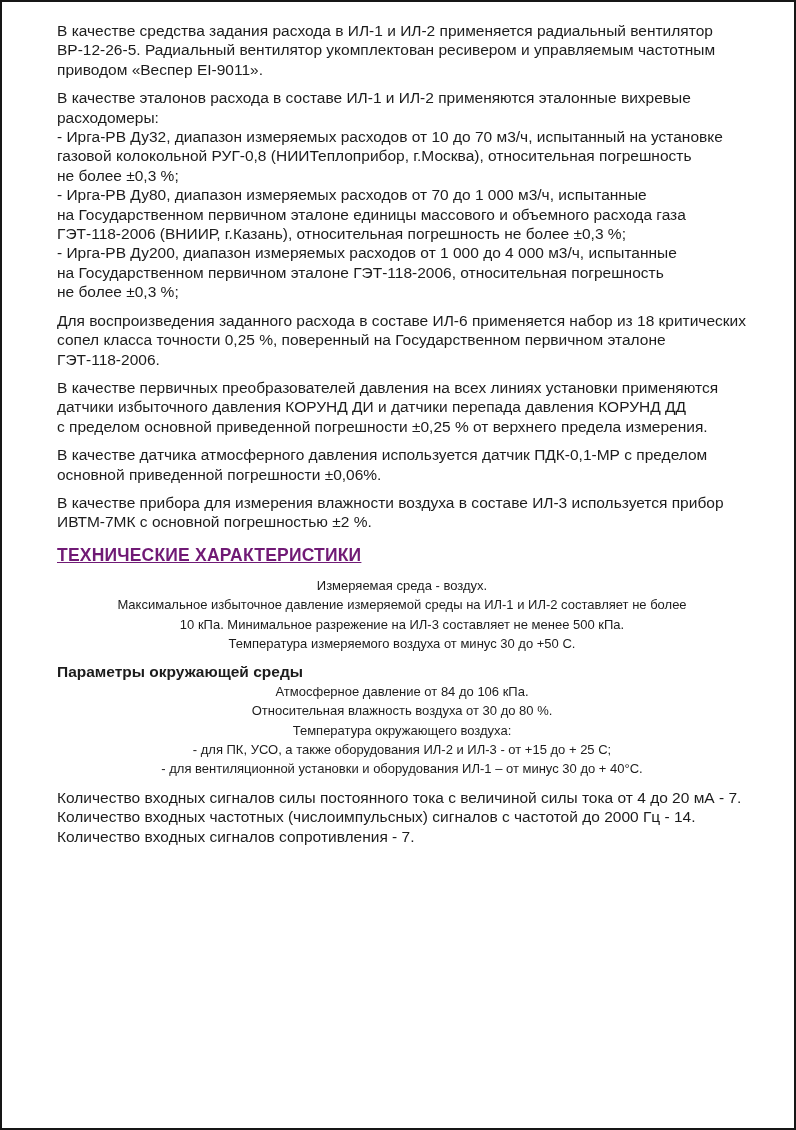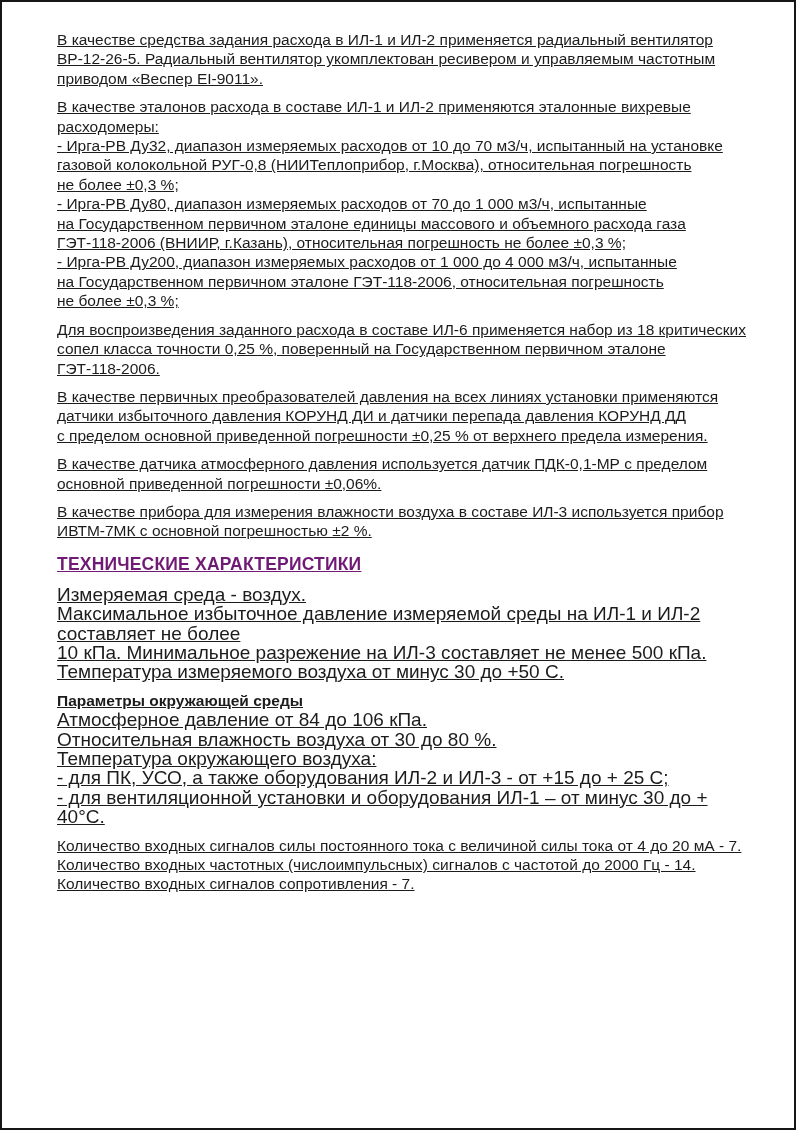--- a/index.html
+++ b/index.html
@@ -13,45 +13,45 @@
     overflow: hidden;
   }
   .page-frame {
     position: absolute;
     inset: 0;
     border: 2px solid #161616;
     pointer-events: none;
     box-sizing: border-box;
   }
   .content {
-    padding: 30px 50px 0 57px;
+    padding: 21px 50px 0 57px;
     width: 690px;
     box-sizing: content-box;
-    text-decoration: underline;
   }
   .para {
     font-size: 15.5px;
     line-height: 19.4px;
     white-space: pre-line;
     margin: 0 0 9px 0;
   }
   .section-block {
     margin: 0 0 9px 0;
   }
   .section-title {
     font-size: 15.5px;
     line-height: 19.4px;
     font-weight: bold;
     margin: 0;
   }
   .section-body {
-    font-size: 19px;
+    font-size: 13px;
     line-height: 19.4px;
     white-space: pre-line;
     margin: 0;
+    text-align: center;
   }
   .h1-link {
     display: inline-block;
     font-size: 17.5px;
     line-height: 21px;
     font-weight: bold;
     color: #701a75;
     text-decoration: underline;
     margin: 4px 0 10px 0;
     letter-spacing: 0.2px;

